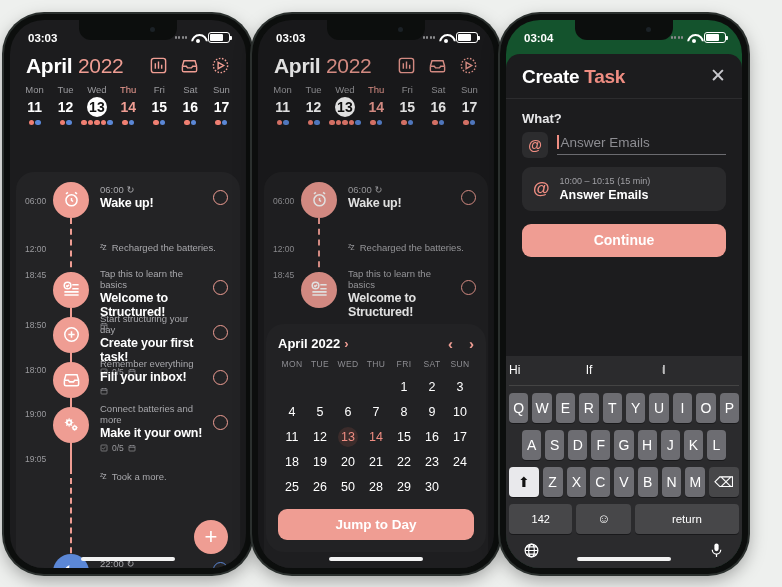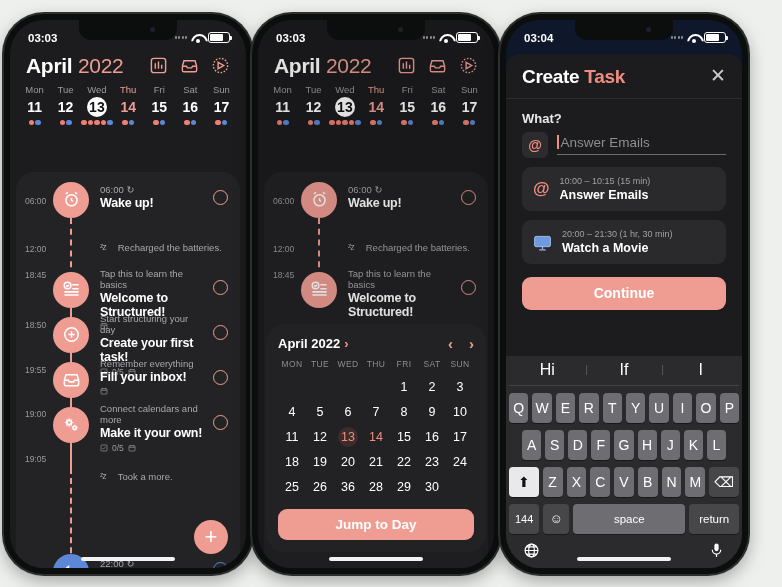--- a/index.html
+++ b/index.html
@@ -93,21 +93,21 @@
   }
   .tl-node.blue { background:#5b87d6; }
   .tl-node svg { width:19px; height:19px; display:block; }
   .tl-body { position:absolute; left:84px; right:34px; }
   .tl-sub { font-size:9.5px; color:#a8a8ac; margin-bottom:1px; }
   .tl-title { font-size:12.5px; font-weight:bold; color:#fff; letter-spacing:-0.2px; }
   .tl-meta { display:flex; align-items:center; gap:4px; margin-top:3px; font-size:8.5px; color:#9a9a9e; }
   .tl-meta svg { width:8px;height:8px;display:block; }
   .tl-check { position:absolute; right:12px; width:15px; height:15px; border:1.6px solid #ef9d93; border-radius:50%; }
   .tl-check.blue { border-color:#5b87d6; }
-  .tl-break { position:absolute; left:84px; display:flex; align-items:center; gap:12px; font-size:9.5px; color:#a8a8ac; }
+  .tl-break { position:absolute; left:84px; display:flex; align-items:center; gap:6px; font-size:9.5px; color:#a8a8ac; }
   .zz { font-size:9px; color:#a8a8ac; letter-spacing:-1px; }
   .fab {
     position:absolute; right:12px; bottom:14px; width:34px; height:34px; border-radius:50%;
     background:#ef9d93; display:flex;align-items:center;justify-content:center;color:#fff;
     font-size:22px; line-height:0; font-weight:300;
   }
 
   
   .dim { position:absolute; inset:0; background:rgba(0,0,0,0.12); z-index:18; }
   .cal-sheet {
@@ -146,21 +146,21 @@
   .ct-card { margin:9px 16px 0; background:#2a2a2c; border-radius:9px; padding:9px 11px; display:flex; align-items:center; gap:10px; }
   .ct-card .big-at { color:#ef8d82; font-size:17px; font-weight:bold; }
   .ct-card .mon { width:19px; height:16px; }
   .ct-time { font-size:9px; color:#a0a0a5; margin-bottom:2px; }
   .ct-name { font-size:12.5px; font-weight:bold; color:#fff; }
   .ct-continue { margin:13px 16px 0; height:33px; border-radius:9px; background:#ef9d93; display:flex;align-items:center;justify-content:center;color:#fff;font-size:14px;font-weight:bold; }
 
   
   .kbd { position:absolute; left:0; right:0; bottom:0; height:212px; background:#2b2b2d; z-index:25; padding:0 3px 0; }
   .kb-sugg { height:30px; display:flex; align-items:center; border-bottom:0.5px solid #444; }
-  .kb-sugg div { flex:1; text-align:center; font-size:16px; color:#fff; position:relative; }
+  .kb-sugg div { flex:1; text-align:left; font-size:12px; color:#fff; position:relative; }
   .kb-sugg div + div:before { content:""; position:absolute; left:0; top:4px; bottom:4px; width:0.5px; background:#555; }
   .kb-row { display:flex; justify-content:center; gap:4px; margin-top:7px; }
   .key { background:#6d6d72; border-radius:4px; height:30px; flex:1; display:flex; align-items:center; justify-content:center; color:#fff; font-size:14px; box-shadow:0 1px 0 rgba(0,0,0,.4); }
   .key.dark { background:#474749; }
   .key.light { background:#e9e9ec; color:#111; }
   .key.wide { flex:1.5; }
   .key.space { flex:5.2; font-size:11.5px; }
   .key.ret { flex:2.3; font-size:11.5px; background:#474749; }
   .key.num { flex:1.4; font-size:11px; background:#474749; }
   .key.emo { flex:1.2; background:#474749; font-size:13px; }
@@ -286,21 +286,21 @@
             </div>
           </div>
       </div>
 
       <div class="timeline-wrap">
         <div class="timeline">
           <div class="tl-time" style="top:24px">06:00</div>
           <div class="tl-time" style="top:72px">12:00</div>
           <div class="tl-time" style="top:98px">18:45</div>
           <div class="tl-time" style="top:148px">18:50</div>
-          <div class="tl-time" style="top:193px">19:55</div>
+          <div class="tl-time" style="top:193px">18:00</div>
           <div class="tl-time" style="top:237px">19:00</div>
           <div class="tl-time" style="top:282px">19:05</div>
           <div class="tl-time" style="top:395px">22:00</div>
 
           <div class="tl-spine dash" style="top:46px; height:60px"></div>
           <div class="tl-spine" style="top:136px; height:160px"></div>
           <div class="tl-spine dash" style="top:296px; height:105px"></div>
 
           <div class="tl-node" style="top:10px">
             <svg viewBox="0 0 24 24" fill="none" stroke="currentColor" stroke-width="1.9">
@@ -385,21 +385,21 @@
             <svg viewBox="0 0 24 24" fill="currentColor">
                 <circle cx="9" cy="9.5" r="4"></circle>
                 <path d="M9 3.5l1 2h-2zM9 15.5l1-2h-2zM3 9.5l2-1v2zM15 9.5l-2-1v2zM5 5.5l2 .6-1.4 1.4zM13 14l-2-.6 1.4-1.4zM13 5.5l-.6 2-1.4-1.4zM5 14l.6-2 1.4 1.4z"></path>
                 <circle cx="16" cy="16" r="3.2"></circle>
                 <path d="M16 11.8l.8 1.6h-1.6zM16 20.2l.8-1.6h-1.6zM11.8 16l1.6.8v-1.6zM20.2 16l-1.6.8v-1.6z"></path>
                 <circle cx="9" cy="9.5" r="1.6" fill="#ef9d93"></circle>
                 <circle cx="16" cy="16" r="1.2" fill="#ef9d93"></circle>
               </svg>
           </div>
           <div class="tl-body" style="top:231px">
-            <div class="tl-sub">Connect calendars and more</div>
+            <div class="tl-sub">Connect batteries and more</div>
             <div class="tl-title">Make it your own!</div>
             <div class="tl-meta">
               <svg viewBox="0 0 24 24" fill="none" stroke="currentColor" stroke-width="2">
                   <rect x="3" y="3" width="18" height="18" rx="2"></rect>
                   <path d="M7 12l3.2 3.2L17 8.5"></path>
                 </svg>
               <span>0/5</span>
               <svg viewBox="0 0 24 24" fill="none" stroke="currentColor" stroke-width="2">
                   <rect x="3" y="5" width="18" height="16" rx="2"></rect>
                   <path d="M3 10h18M8 3v4M16 3v4"></path>
@@ -636,36 +636,36 @@
           <div class="cal-day">18</div>
           <div class="cal-day">19</div>
           <div class="cal-day">20</div>
           <div class="cal-day">21</div>
           <div class="cal-day">22</div>
           <div class="cal-day">23</div>
           <div class="cal-day">24</div>
 
           <div class="cal-day">25</div>
           <div class="cal-day">26</div>
-          <div class="cal-day">36</div>
+          <div class="cal-day">50</div>
           <div class="cal-day">28</div>
           <div class="cal-day">29</div>
           <div class="cal-day">30</div>
           <div class="cal-day empty"></div>
         </div>
 
         <div class="jump-btn">Jump to Day</div>
       </div>
 
       <div class="homebar"></div>
     </div>
   </div>
 
   <div class="phone">
-    <div class="screen" style="background:#0f172a">
+    <div class="screen" style="background:#14532d">
       <div class="notch">
           <span class="cam"></span>
         </div>
 
       <div class="statusbar">
         <span>03:04</span>
         <span class="sb-right">
           <span class="sig">
               <i></i>
               <i></i>
@@ -699,32 +699,20 @@
         </div>
 
         <div class="ct-card">
           <span class="big-at">@</span>
           <div>
             <div class="ct-time">10:00 – 10:15 (15 min)</div>
             <div class="ct-name">Answer Emails</div>
           </div>
         </div>
 
-        <div class="ct-card">
-          <span class="mon">
-            <svg viewBox="0 0 24 24" fill="#6f9ae0" stroke="#9fc0ef" stroke-width="1.2">
-                <rect x="2" y="3" width="20" height="13" rx="2"></rect>
-                <path d="M12 16v3M8 20h8" stroke="#9fc0ef" stroke-width="1.6" fill="none"></path>
-              </svg>
-          </span>
-          <div>
-            <div class="ct-time">20:00 – 21:30 (1 hr, 30 min)</div>
-            <div class="ct-name">Watch a Movie</div>
-          </div>
-        </div>
 
         <div class="ct-continue">Continue</div>
       </div>
 
       <div class="kbd">
         <div class="kb-sugg">
           <div>Hi</div>
           <div>If</div>
           <div>I</div>
         </div>
@@ -760,23 +748,22 @@
           <div class="key">X</div>
           <div class="key">C</div>
           <div class="key">V</div>
           <div class="key">B</div>
           <div class="key">N</div>
           <div class="key">M</div>
           <div class="key dark wide">⌫</div>
         </div>
 
         <div class="kb-row">
-          <div class="key num">144</div>
+          <div class="key num">142</div>
           <div class="key emo">☺</div>
-          <div class="key space">space</div>
           <div class="key ret">return</div>
         </div>
 
         <div class="kb-bottom">
           <span>
             <svg viewBox="0 0 24 24" fill="none" stroke="currentColor" stroke-width="1.7">
                 <circle cx="12" cy="12" r="9"></circle>
                 <ellipse cx="12" cy="12" rx="4" ry="9"></ellipse>
                 <path d="M3 12h18M4.5 7h15M4.5 17h15"></path>
               </svg>

